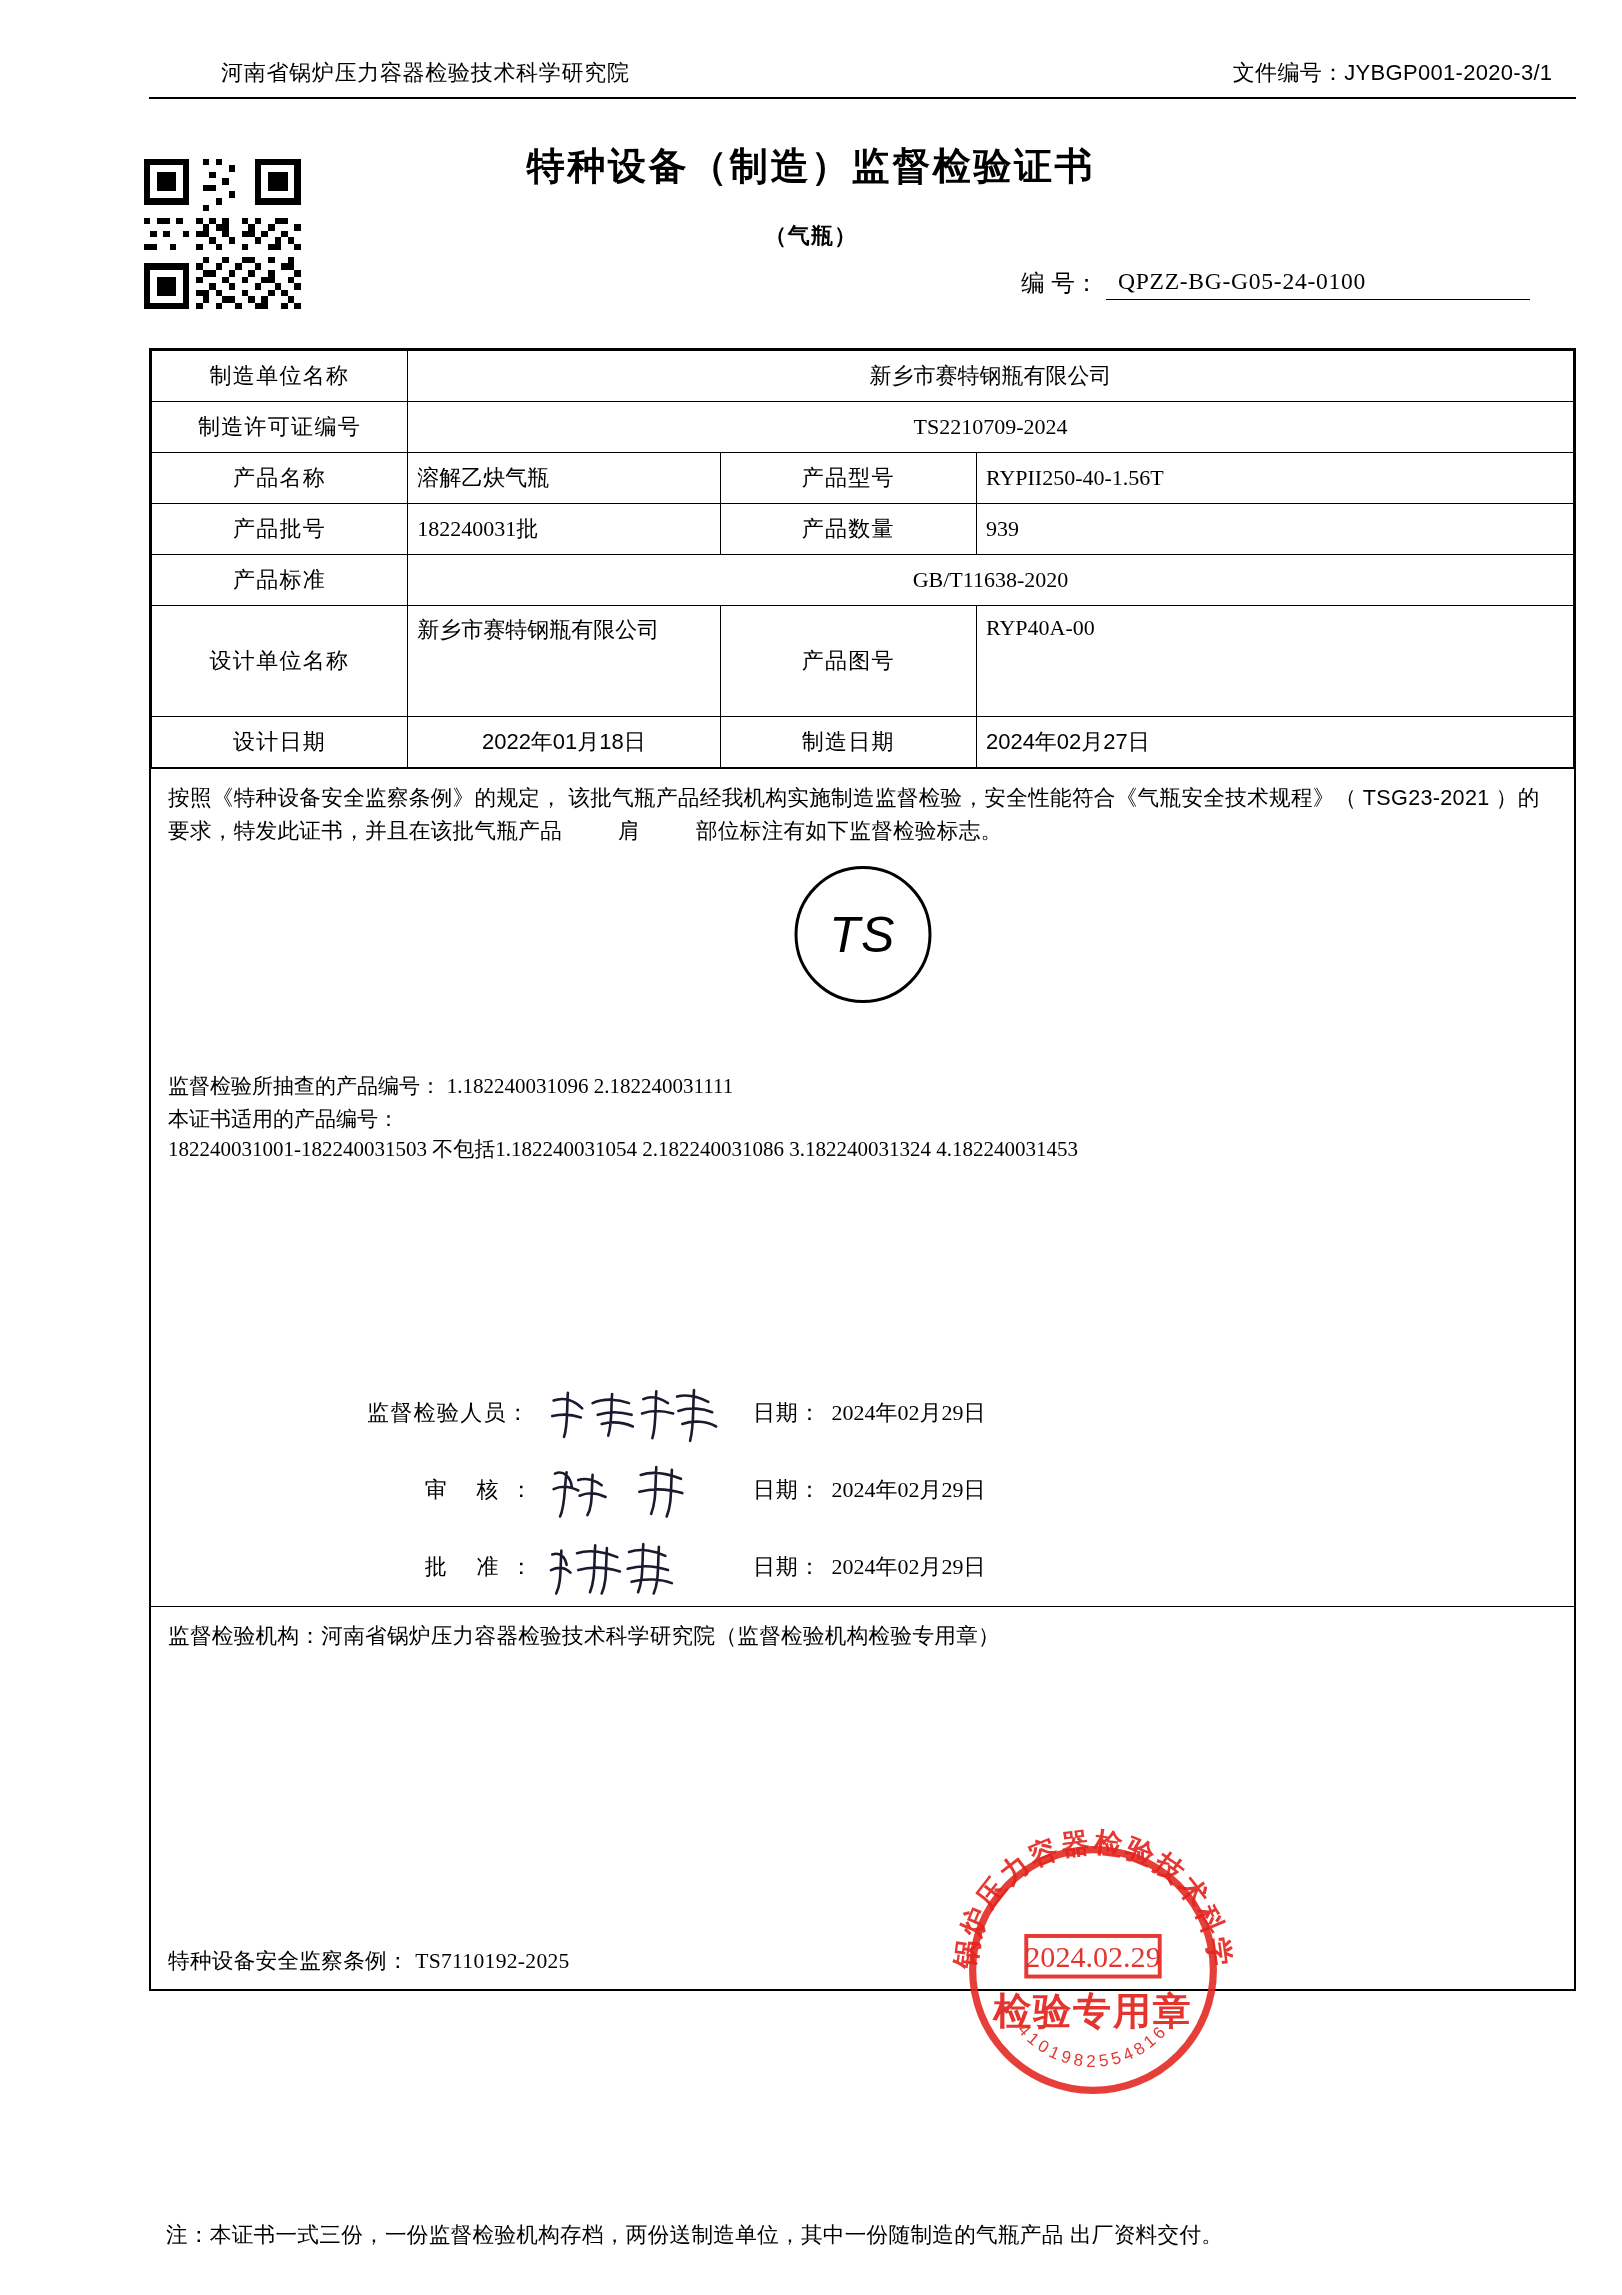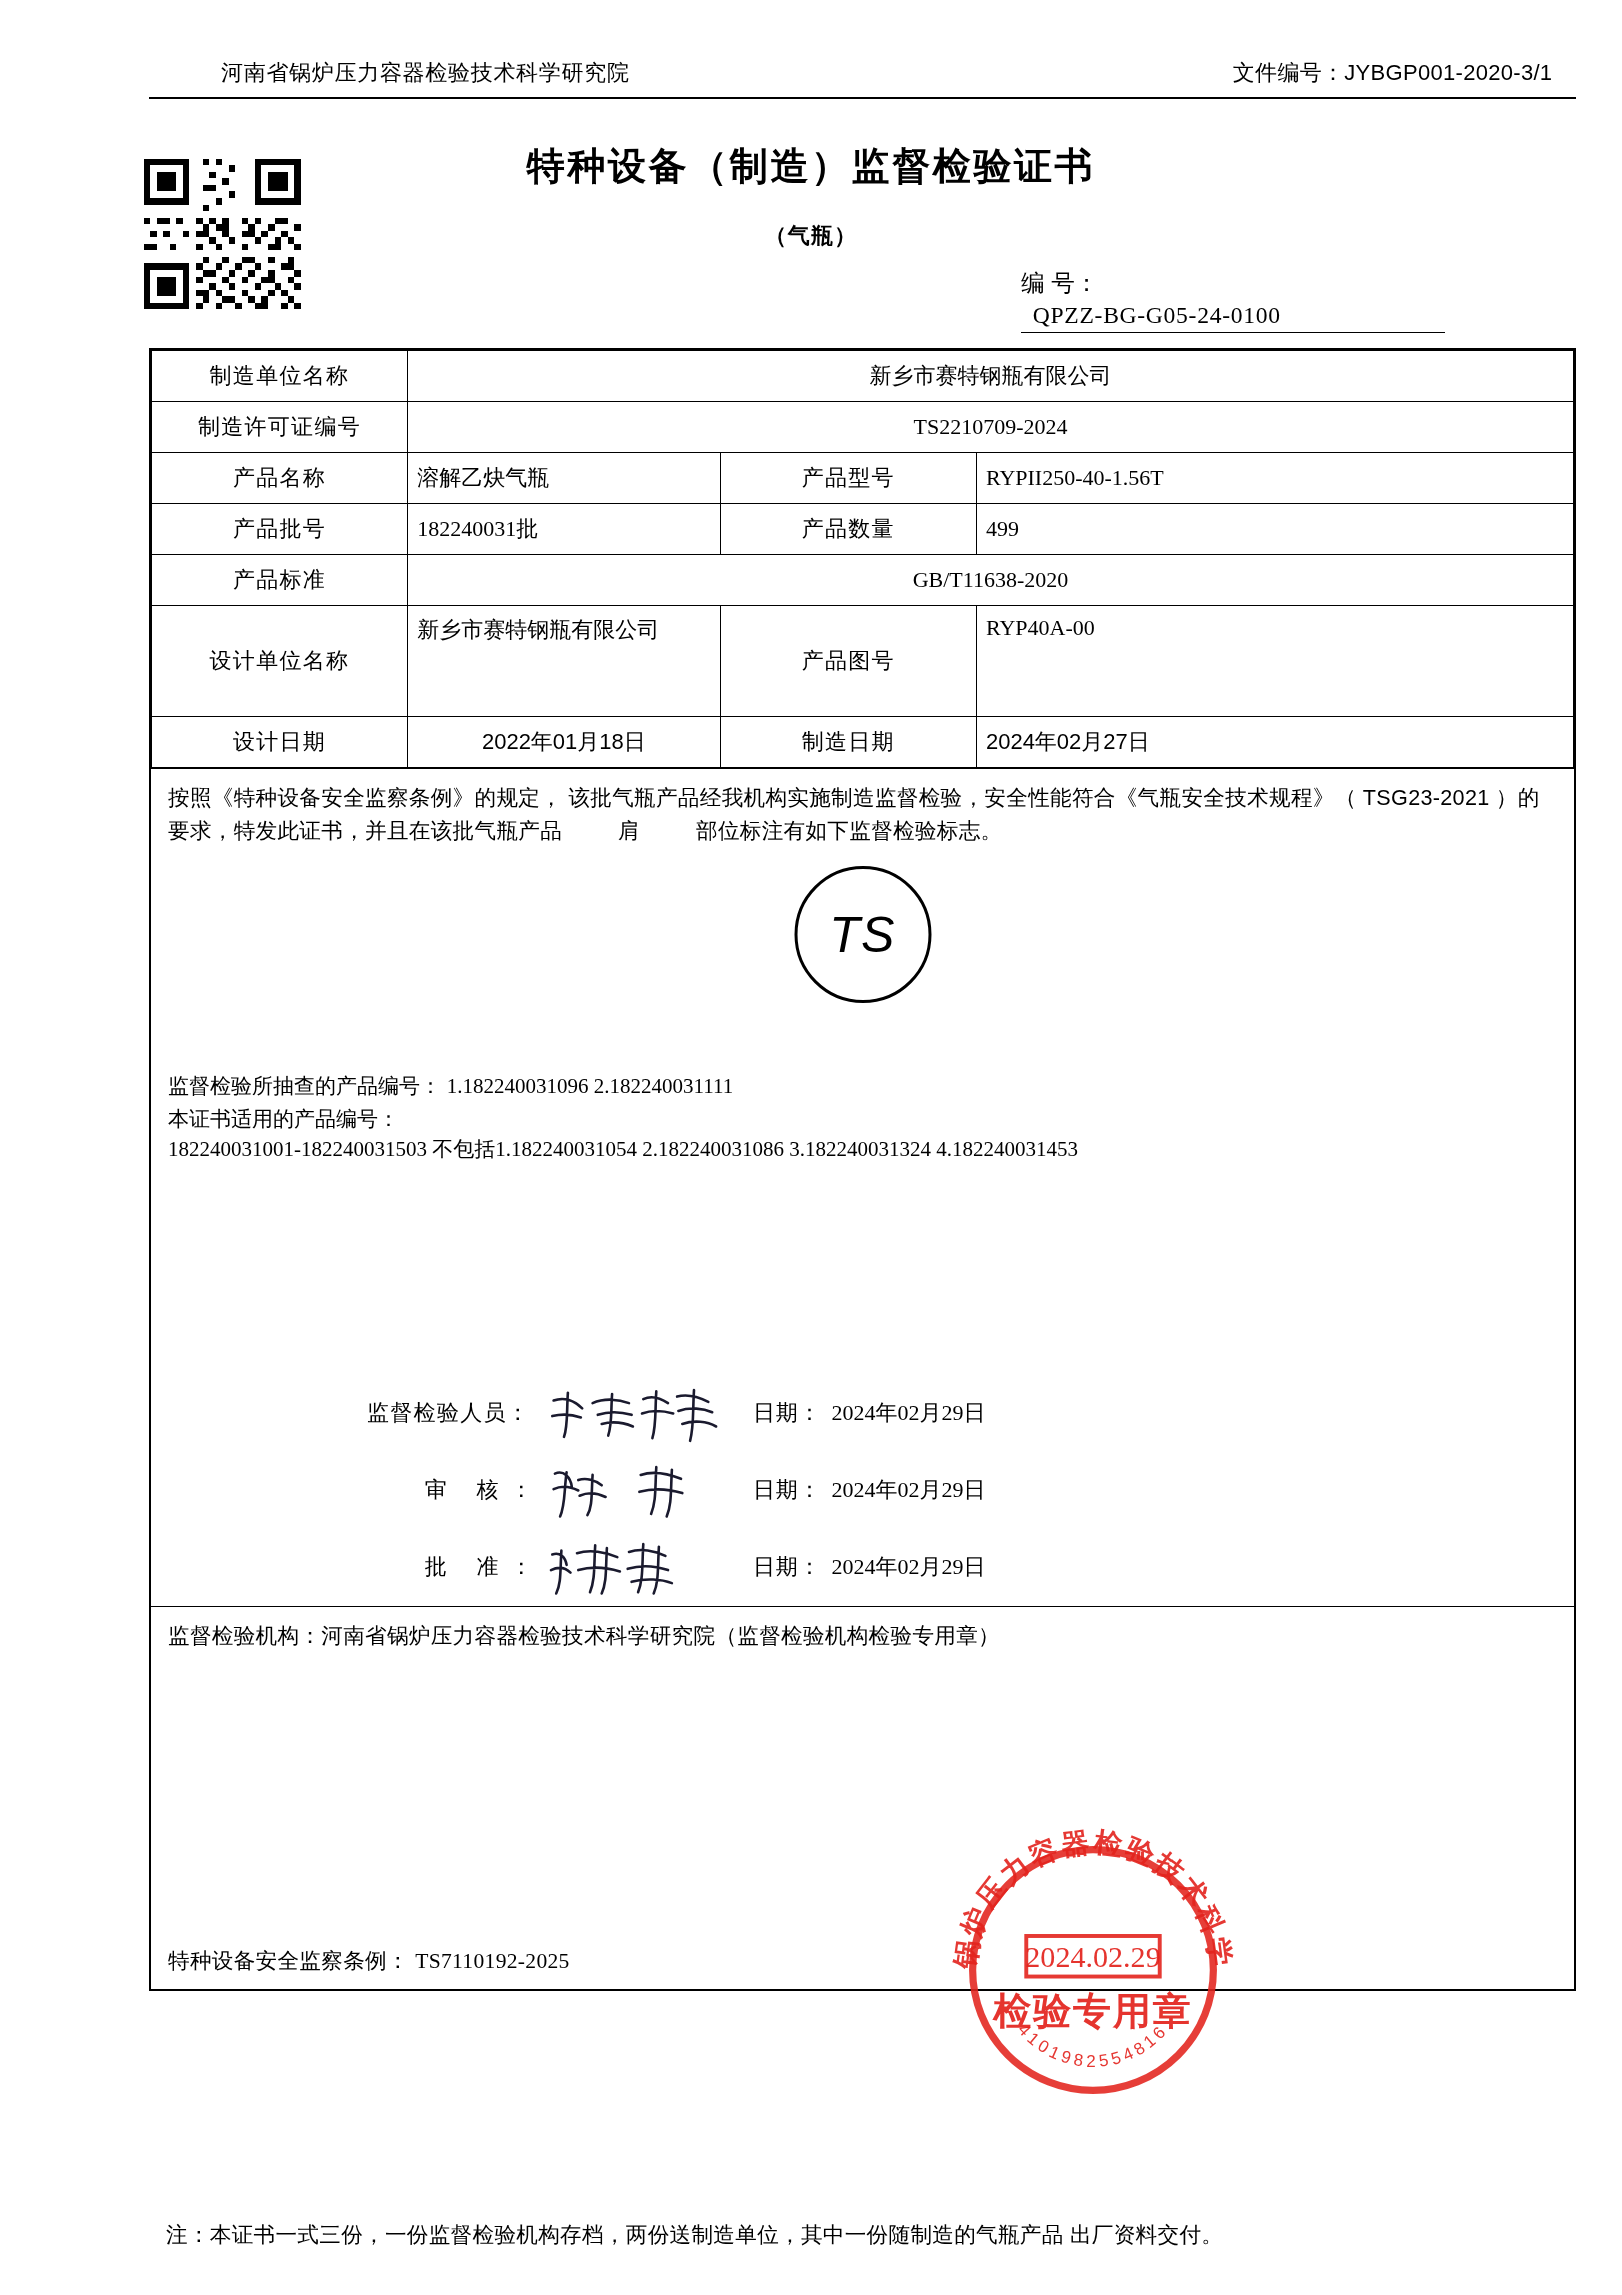--- a/index.html
+++ b/index.html
@@ -78,24 +78,23 @@
     top: 152px;
     width: 190px;
     height: 164px;
   }
   
   .number-wrap {
     position: absolute;
     left: 1021px;
     top: 267px;
     display: flex;
-    align-items: flex-start;
+    align-items: center;
     font-size: 23.6px;
     font-family: "Liberation Sans", sans-serif;
-    flex-direction: column;
   }
   .number-label {
     white-space: nowrap;
     padding-right: 7.9px;
     padding-bottom: 2.6px;
   }
   .number-value {
     border-bottom: 1.3px solid #000;
     width: 412px;
     padding-left: 11.8px;
@@ -419,21 +418,21 @@
         <tr>
           <td class="lbl">产品名称</td>
           <td class="val val-cn">溶解乙炔气瓶</td>
           <td class="lbl">产品型号</td>
           <td class="val">RYPII250-40-1.56T</td>
         </tr>
         <tr>
           <td class="lbl">产品批号</td>
           <td class="val">182240031批</td>
           <td class="lbl">产品数量</td>
-          <td class="val">499</td>
+          <td class="val">939</td>
         </tr>
         <tr>
           <td class="lbl">产品标准</td>
           <td class="val-center" colspan="3">GB/T11638-2020</td>
         </tr>
         <tr style="height:111px">
           <td class="lbl" style="height:111px">设计单位名称</td>
           <td class="val val-cn" style="height:111px; vertical-align:top; padding-top:9.2px;">新乡市赛特钢瓶有限公司</td>
           <td class="lbl" style="height:111px">产品图号</td>
           <td class="val" style="height:111px; vertical-align:top; padding-top:9.2px;">RYP40A-00</td>

